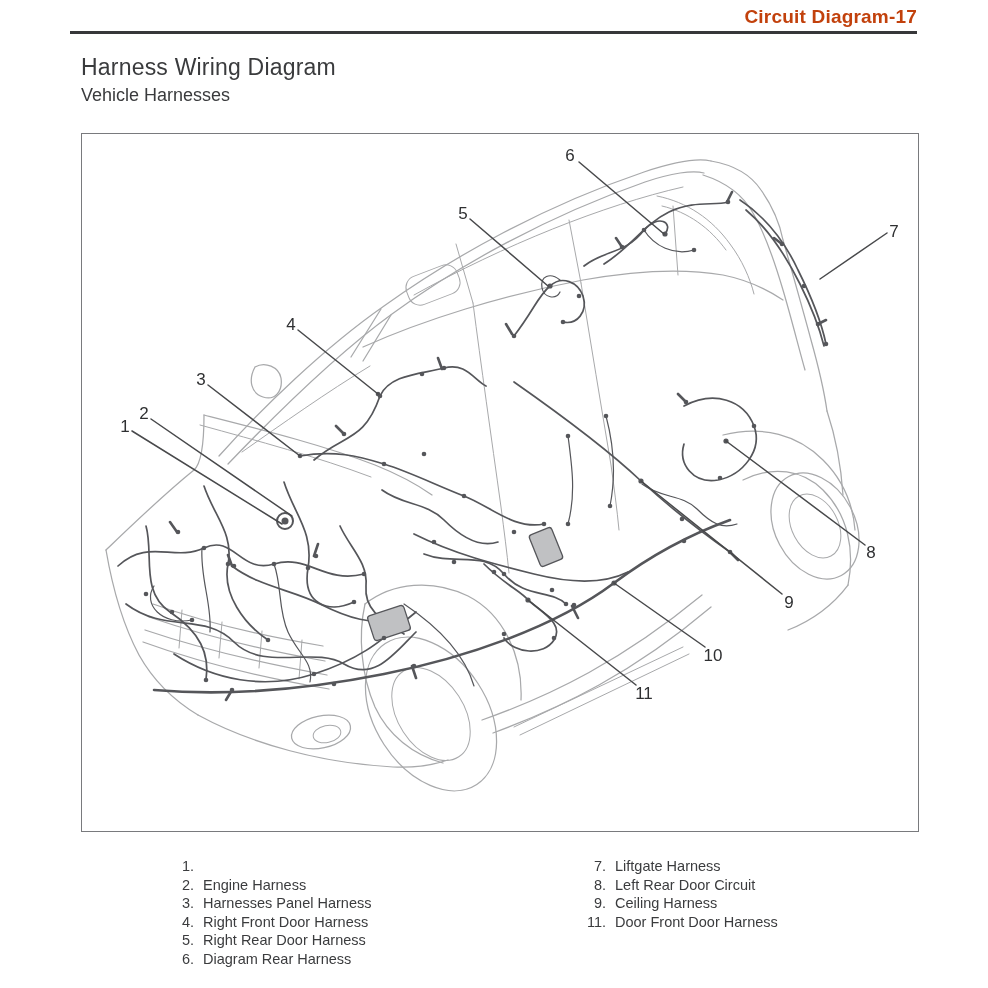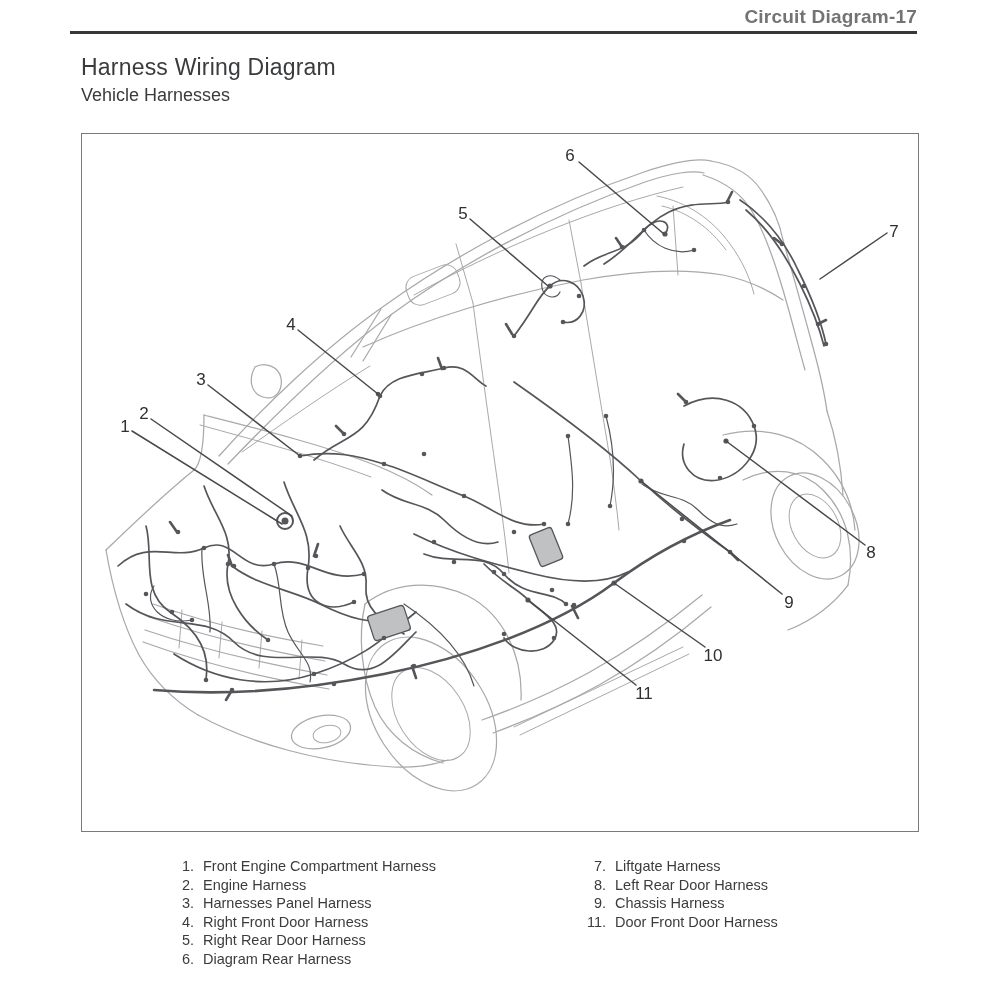--- a/index.html
+++ b/index.html
@@ -3,21 +3,21 @@
 <meta charset="utf-8">
 <style>
   html,body{margin:0;padding:0;background:#ffffff;}
   body{
     width:988px;height:988px;position:relative;overflow:hidden;
     font-family:"Liberation Sans","DejaVu Sans",sans-serif;
     color:#3b3c3e;
   }
   .header-title{
     position:absolute;top:6px;right:71px;
-    font-size:19px;font-weight:bold;color:#737373;letter-spacing:.2px;
+    font-size:19px;font-weight:bold;color:#c2410c;letter-spacing:.2px;
   }
   .header-rule{
     position:absolute;left:70px;right:71px;top:31px;height:3px;background:#37383a;
   }
   .page-title{
     position:absolute;left:81px;top:54px;margin:0;
     font-size:23px;font-weight:400;color:#3a3b3d;letter-spacing:.2px;
   }
   .page-subtitle{
     position:absolute;left:81px;top:85px;margin:0;
@@ -264,21 +264,20 @@
       <text class="callout" x="707" y="474">9</text>
       <text class="callout" x="631" y="527">10</text>
       <text class="callout" x="562" y="565">11</text>
     </g>
   </svg>
 </div>
 
 <div class="legend-col left">
   <div class="legend-row">
     <span class="num">1.</span>
-    <span class="lbl">Front Engine Compartment Harness</span>
   </div>
   <div class="legend-row">
     <span class="num">2.</span>
     <span class="lbl">Engine Harness</span>
   </div>
   <div class="legend-row">
     <span class="num">3.</span>
     <span class="lbl">Harnesses Panel Harness</span>
   </div>
   <div class="legend-row">
@@ -295,23 +294,23 @@
   </div>
 </div>
 
 <div class="legend-col right">
   <div class="legend-row">
     <span class="num">7.</span>
     <span class="lbl">Liftgate Harness</span>
   </div>
   <div class="legend-row">
     <span class="num">8.</span>
-    <span class="lbl">Left Rear Door Harness</span>
+    <span class="lbl">Left Rear Door Circuit</span>
   </div>
   <div class="legend-row">
     <span class="num">9.</span>
-    <span class="lbl">Chassis Harness</span>
+    <span class="lbl">Ceiling Harness</span>
   </div>
   <div class="legend-row">
     <span class="num">11.</span>
     <span class="lbl">Door Front Door Harness</span>
   </div>
 </div>
 
 </body></html>

